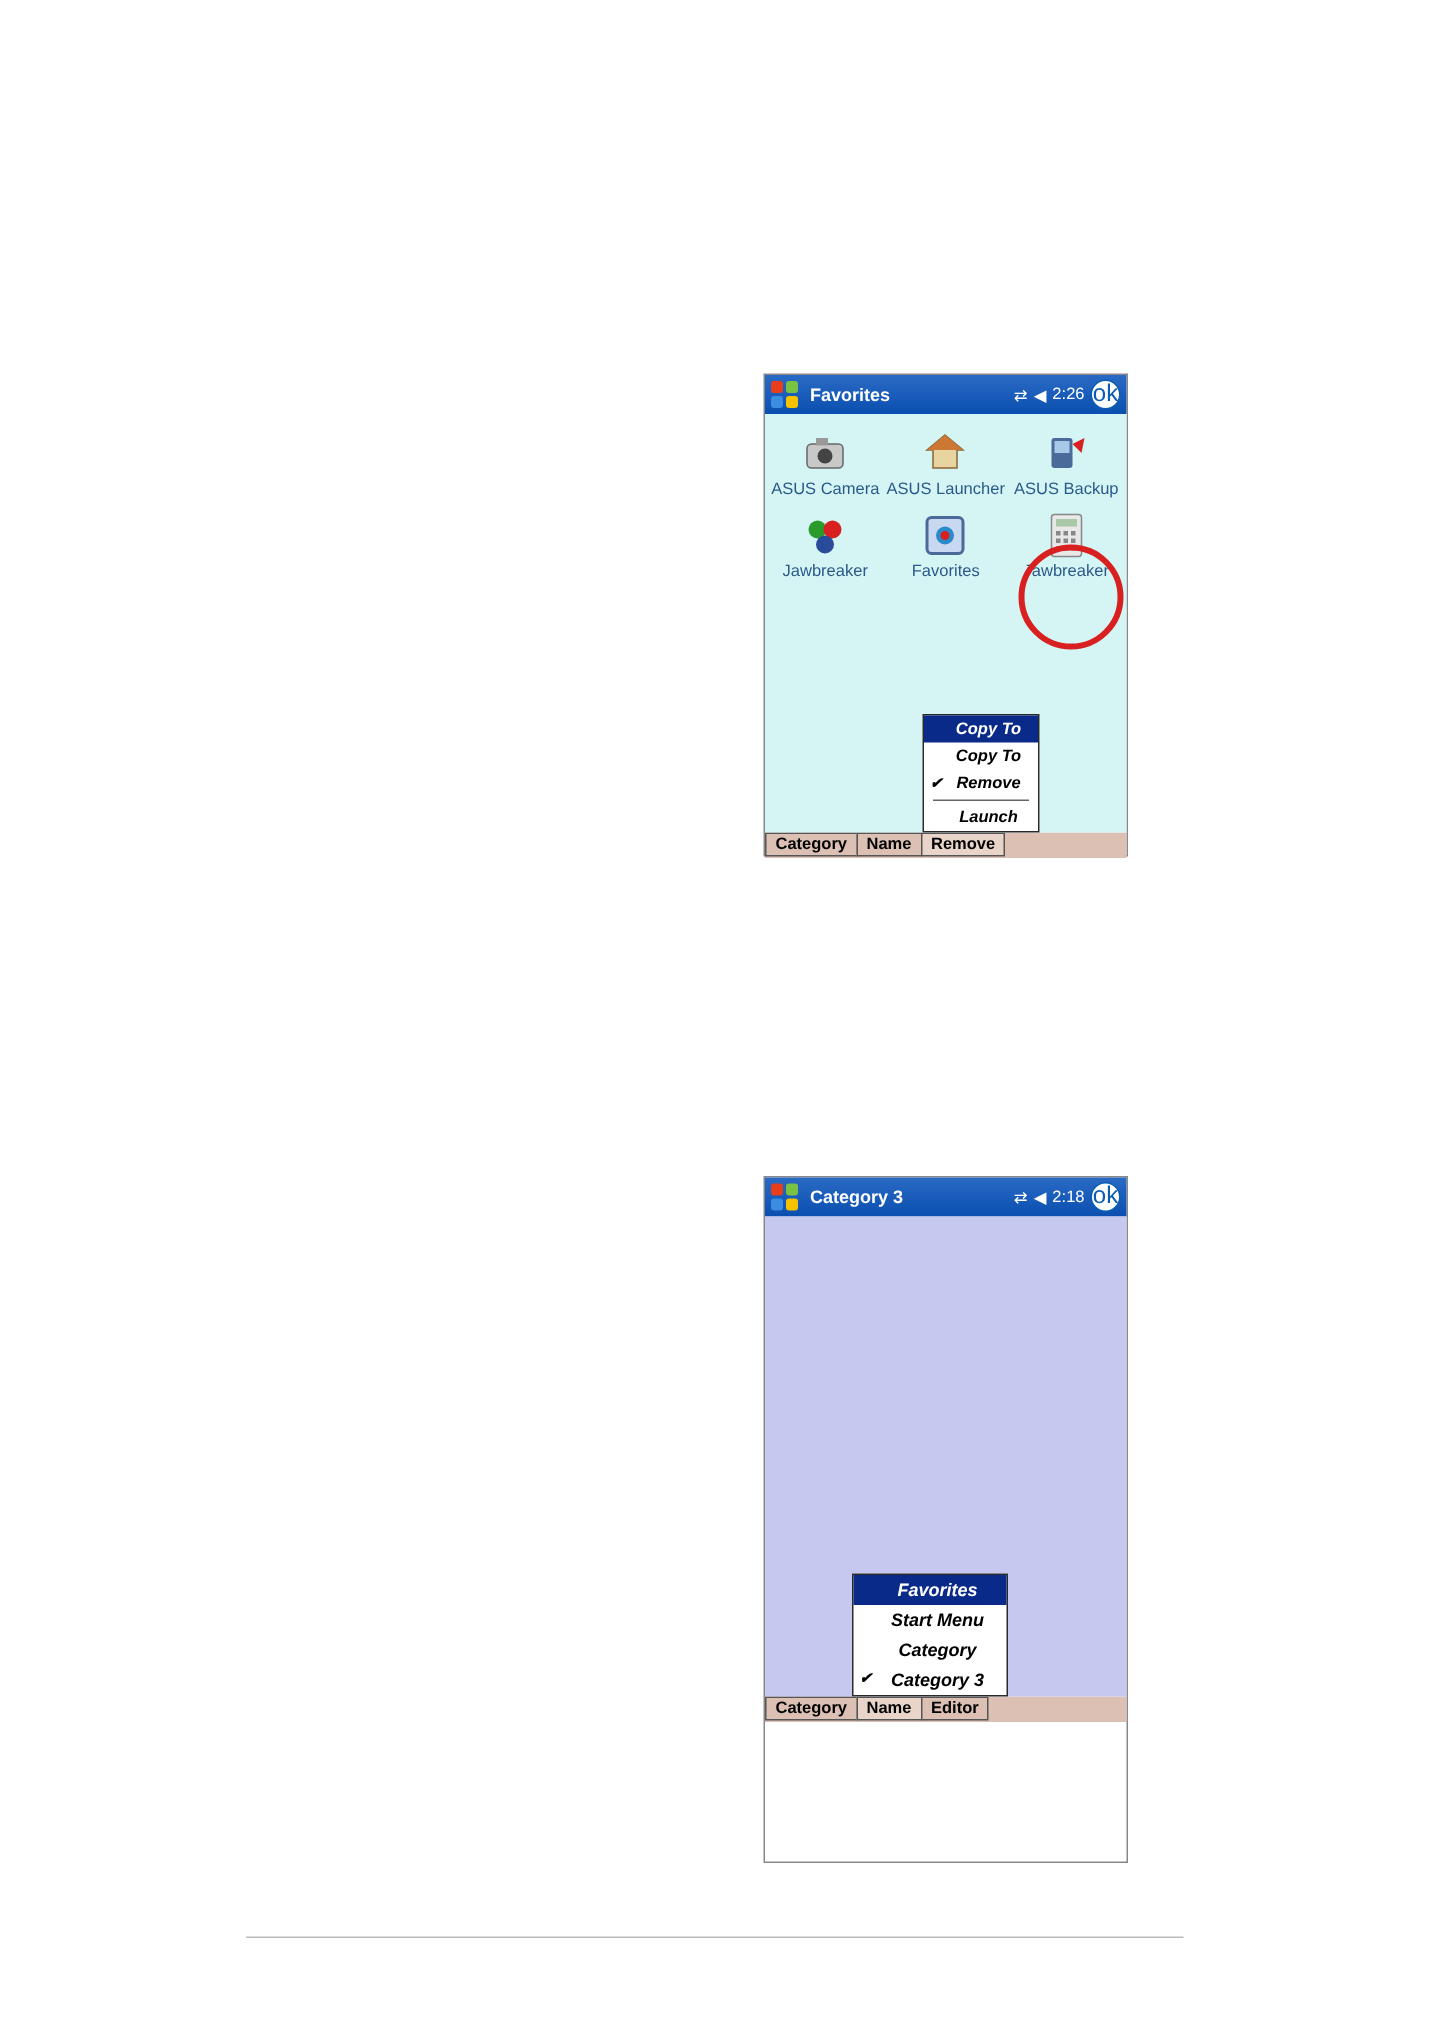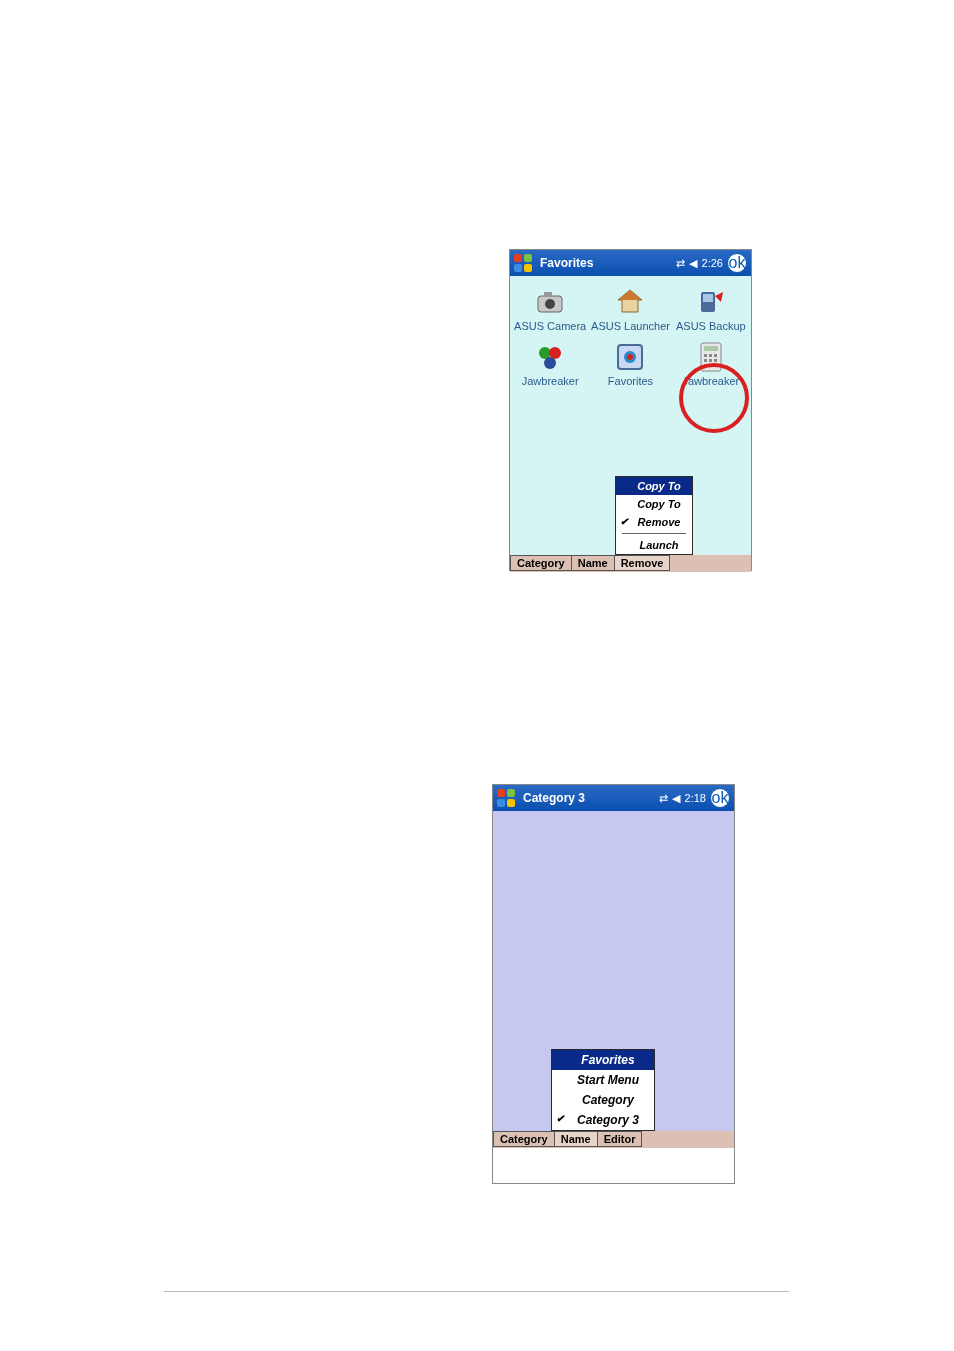--- a/index.html
+++ b/index.html
@@ -9,21 +9,21 @@
     background: #ffffff;
     font-family: Arial, Helvetica, sans-serif;
     position: relative;
   }
   .screenshot {
     position: absolute;
     border: 1px solid #888;
     width: 243px;
   }
   .screenshot1 { left: 509px; top: 249px; height: 322px; }
-  .screenshot2 { left: 492px; top: 784px; height: 400px; }
+  .screenshot2 { left: 509px; top: 784px; height: 458px; }
 
   .titlebar {
     height: 26px;
     background: linear-gradient(to bottom, #2a6ac4, #0a4fb0);
     display: flex;
     align-items: center;
     position: relative;
   }
   .start-icon {
     width: 22px; height: 22px;

